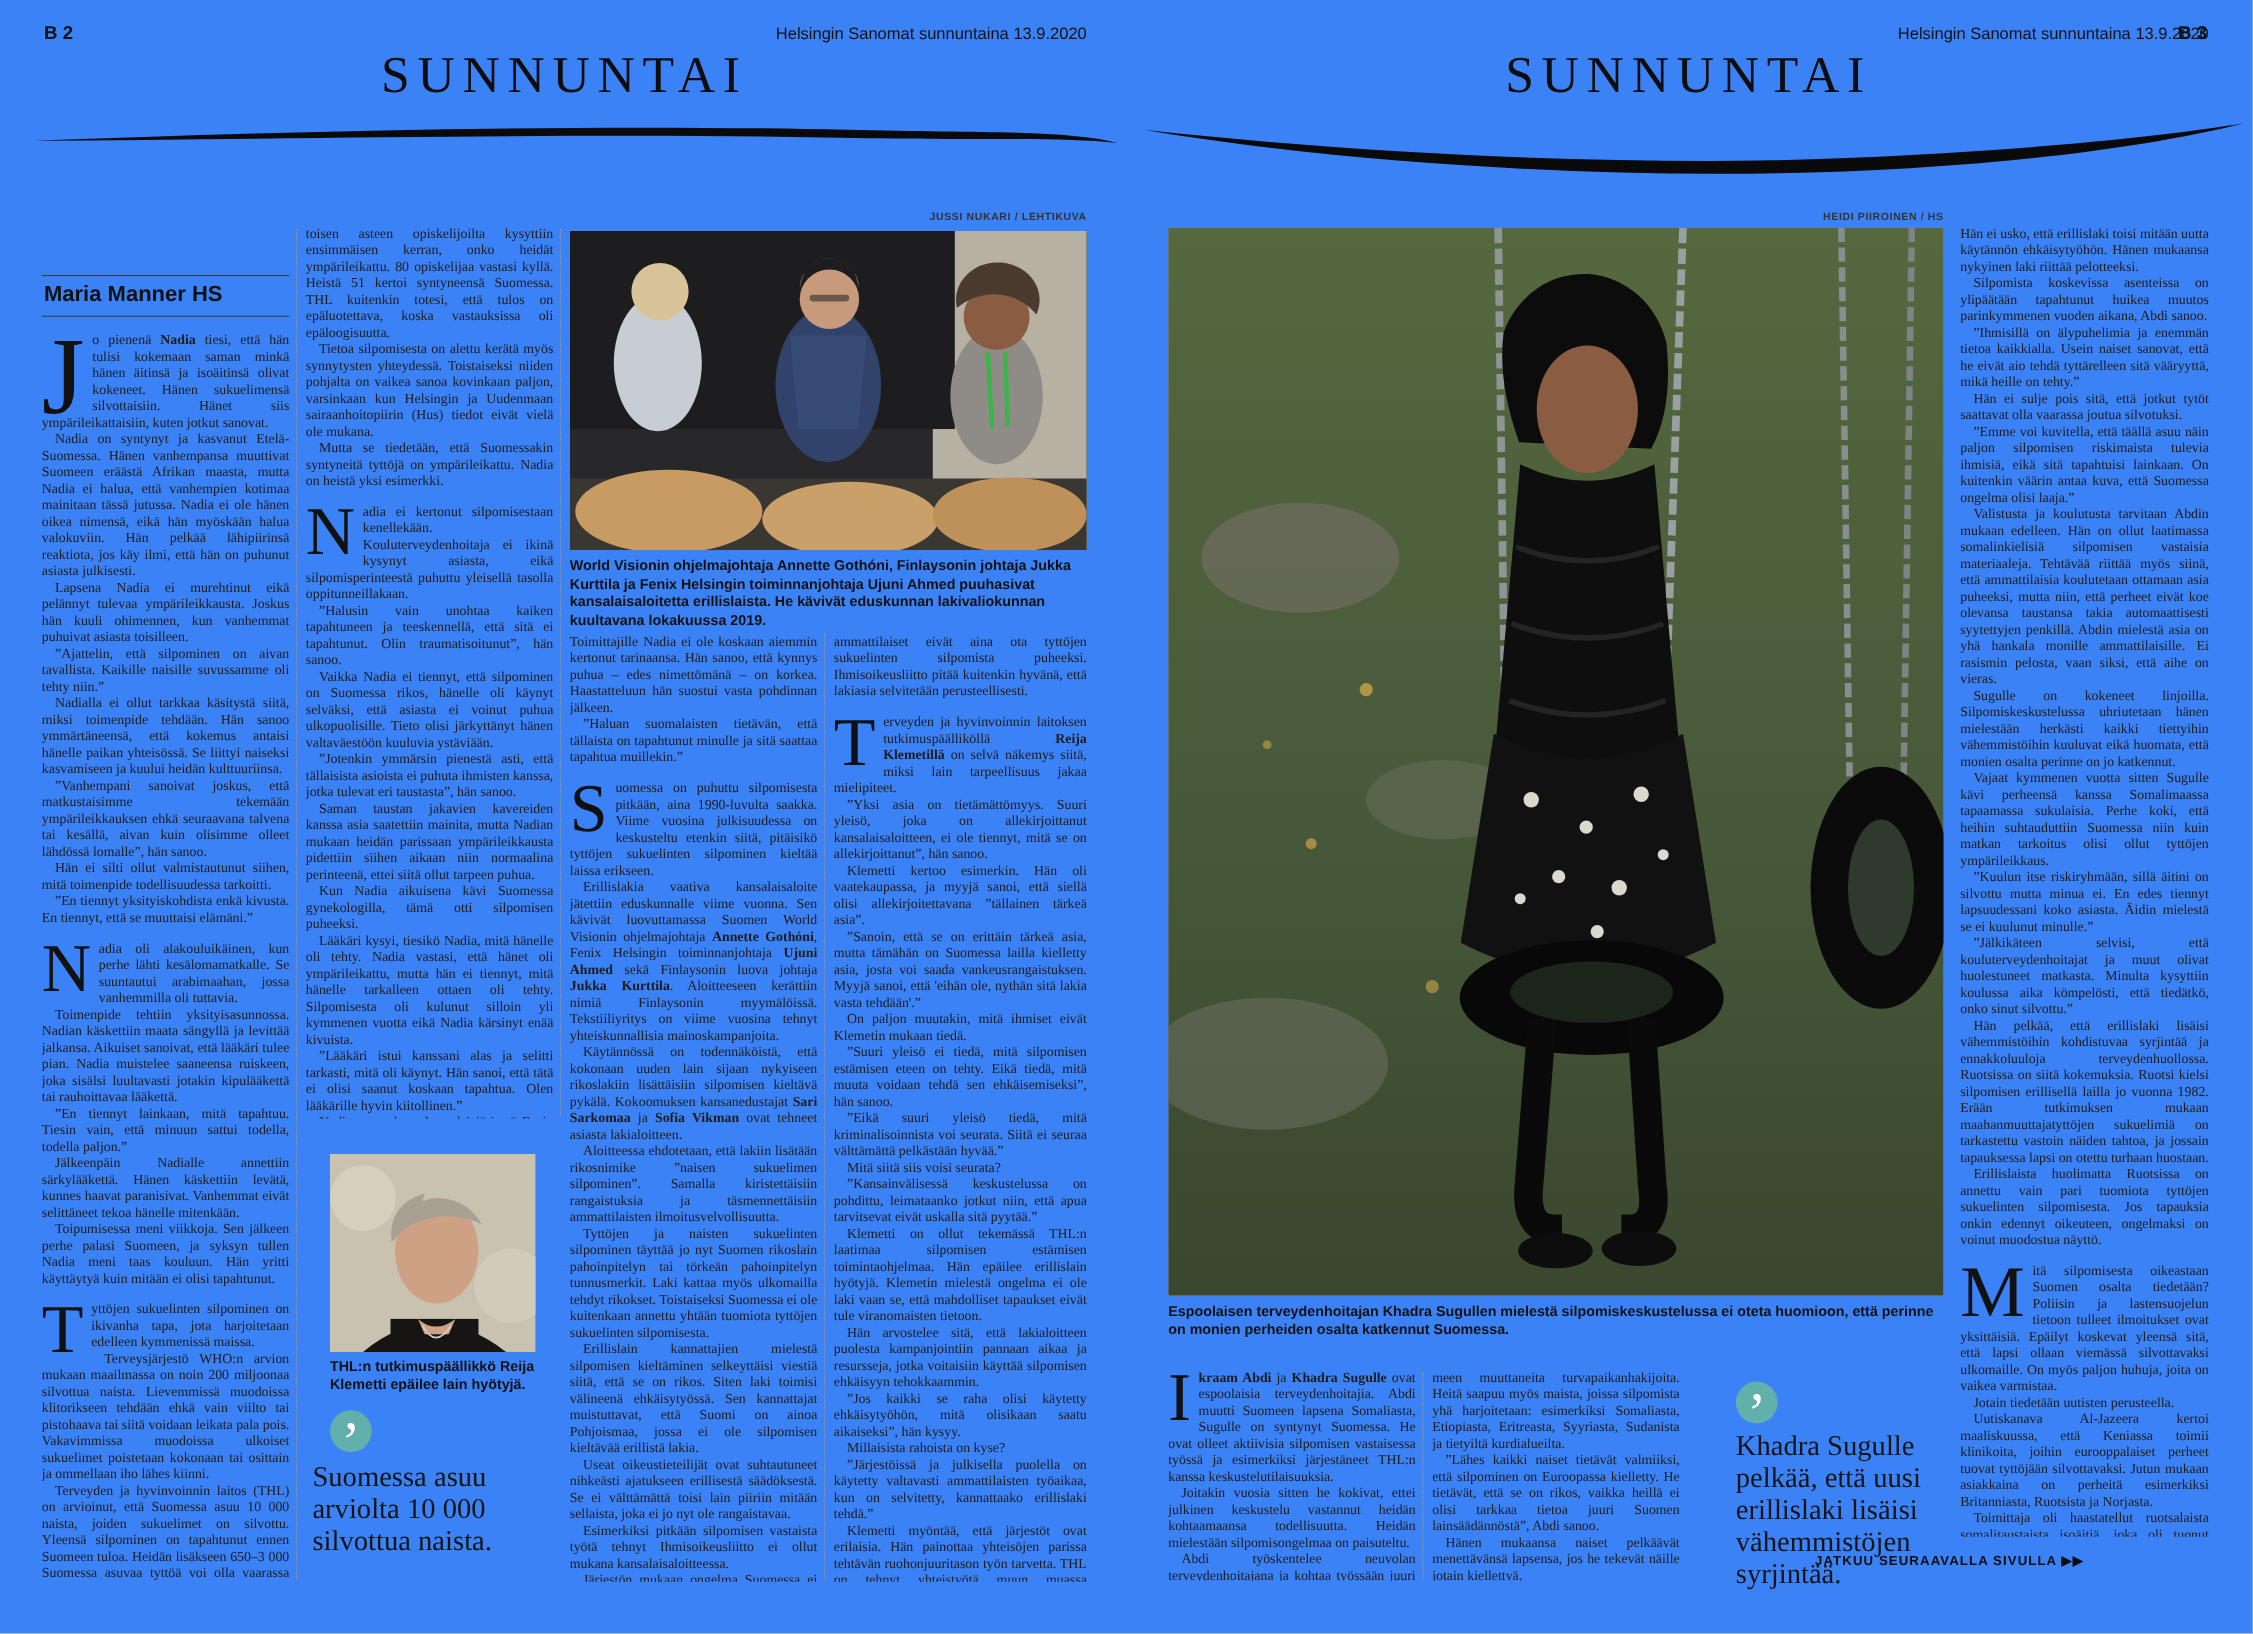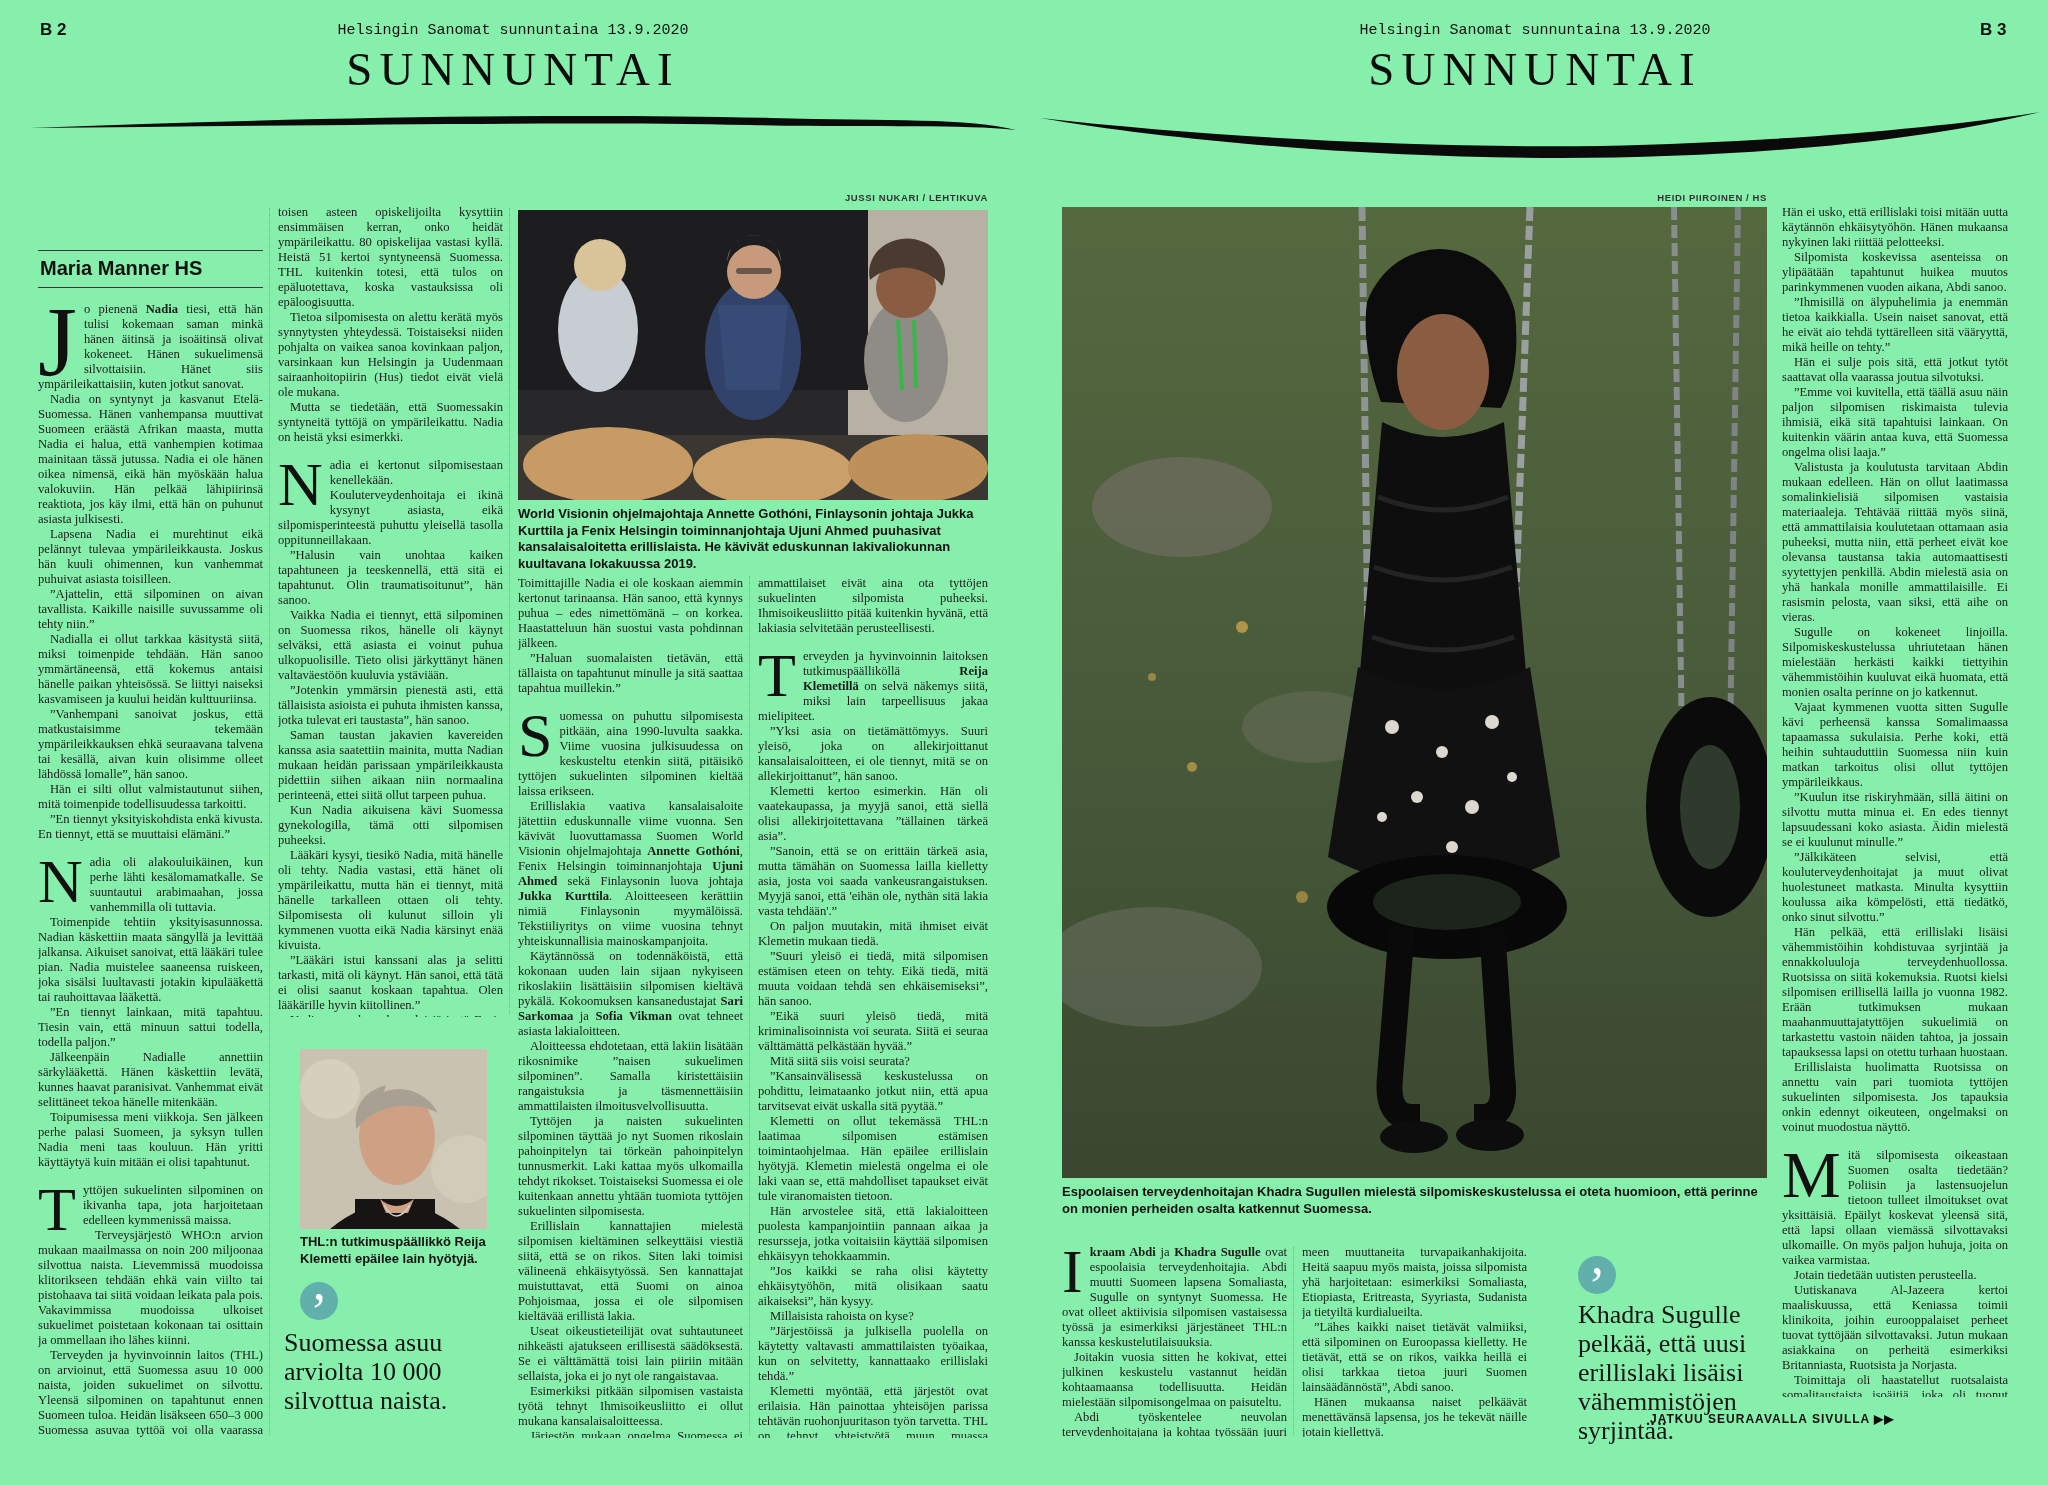--- a/index.html
+++ b/index.html
@@ -1,21 +1,21 @@
 <!DOCTYPE html>
 <html lang="fi"><head>
 <meta charset="utf-8">
 <style>
   html,body{margin:0;padding:0;background:#e8e8e6;}
-  #sheet{position:relative;width:2048px;height:1485px;background:#86efac;overflow:hidden;
+  #sheet{position:relative;width:2048px;height:1485px;background:#3b82f6;overflow:hidden;
          font-family:"Liberation Serif",serif;color:#1b1b1b;}
   .abs{position:absolute;}
   
   .pageno{font-family:"Liberation Sans",sans-serif;font-weight:700;font-size:17px;color:#111;}
-  .mast{font-family:Liberation Mono, monospace;font-size:15px;color:#111;text-align:center;}
+  .mast{font-family:Liberation Sans, sans-serif;font-size:15px;color:#111;text-align:right;}
   .sectitle{font-size:47px;letter-spacing:7px;text-align:center;color:#0d0d0d;}
   
   .byline-block{border-top:1px solid #3a3a3a;border-bottom:1px solid #3a3a3a;padding:6px 0 7px 2px;
         font-family:"Liberation Sans",sans-serif;font-weight:700;font-size:20px;color:#111;}
   
   .col{font-size:12.6px;line-height:15px;text-align:justify;overflow:hidden;}
   .col p{margin:0;}
   .col p + p{text-indent:12px;}
   .col p.has-dc{text-indent:0;margin-top:13px;}
   .col p.has-dc:first-child{margin-top:0;}

